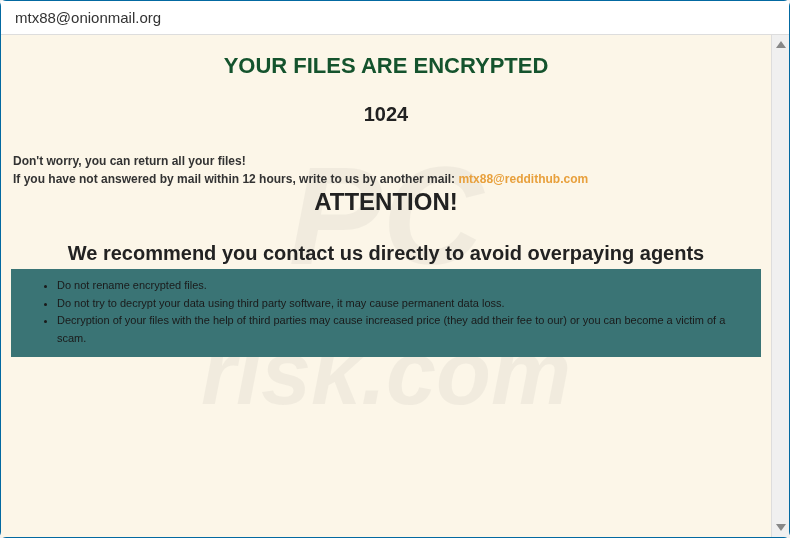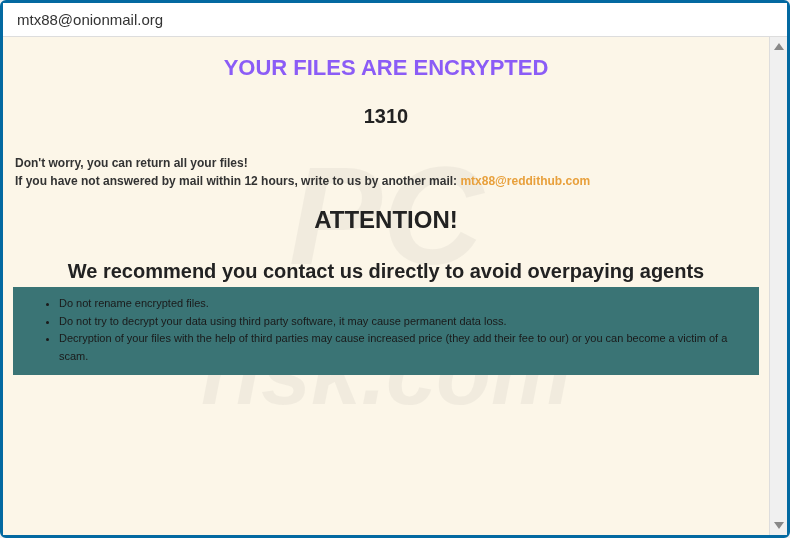--- a/index.html
+++ b/index.html
@@ -11,21 +11,21 @@
       font-family: Arial, sans-serif;
       background: #f0f0f0;
       width: 790px;
       height: 538px;
       overflow: hidden;
     }
     .window {
       width: 100%;
       height: 100%;
       background: #fff;
-      border: 3px solid #0369a1;
+      border: 1px solid #0369a1;
       border-radius: 6px;
       display: flex;
       flex-direction: column;
     }
     .titlebar {
       padding: 8px 14px;
       font-size: 15px;
       color: #333;
       border-bottom: 1px solid #ddd;
       background: #fff;
@@ -64,35 +64,34 @@
     .scroll-arrow-down {
       border-left: 5px solid transparent;
       border-right: 5px solid transparent;
       border-top: 7px solid #888;
       margin-top: auto;
     }
     .heading1 {
       text-align: center;
       font-size: 22px;
       font-weight: bold;
-      color: #8b5cf6;
+      color: #14532d;
       margin-bottom: 24px;
     }
     .heading-number {
       text-align: center;
       font-size: 20px;
       font-weight: bold;
       color: #222;
       margin-bottom: 26px;
     }
     .info-block {
       font-size: 12px;
       color: #333;
       line-height: 1.5;
-      margin-bottom: 16px;
       padding-left: 2px;
     }
     .info-line {
       font-weight: bold;
     }
     .email-accent {
       color: #e8a03c;
       font-weight: bold;
     }
     .id-accent {
@@ -167,21 +166,21 @@
     <div class="content">
 
       <div class="watermark">
         <svg viewBox="0 0 600 400">
           <text x="300" y="180" font-size="140" font-style="italic" font-weight="bold" text-anchor="middle" fill="#555">PC</text>
           <text x="300" y="320" font-size="90" font-style="italic" font-weight="bold" text-anchor="middle" fill="#555">risk.com</text>
         </svg>
       </div>
 
       <div class="heading1">YOUR FILES ARE ENCRYPTED</div>
-      <div class="heading-number">1310</div>
+      <div class="heading-number">1024</div>
 
       <div class="info-block">
         <div class="info-line">Don't worry, you can return all your files!</div>
         <div class="info-line">
           <span>If you have not answered by mail within 12 hours, write to us by another mail:  </span><span class="email-accent">mtx88@reddithub.com</span>
         </div>
       </div>
 
       <div class="attention">ATTENTION!</div>
       <div class="recommend">We recommend you contact us directly to avoid overpaying agents</div>

